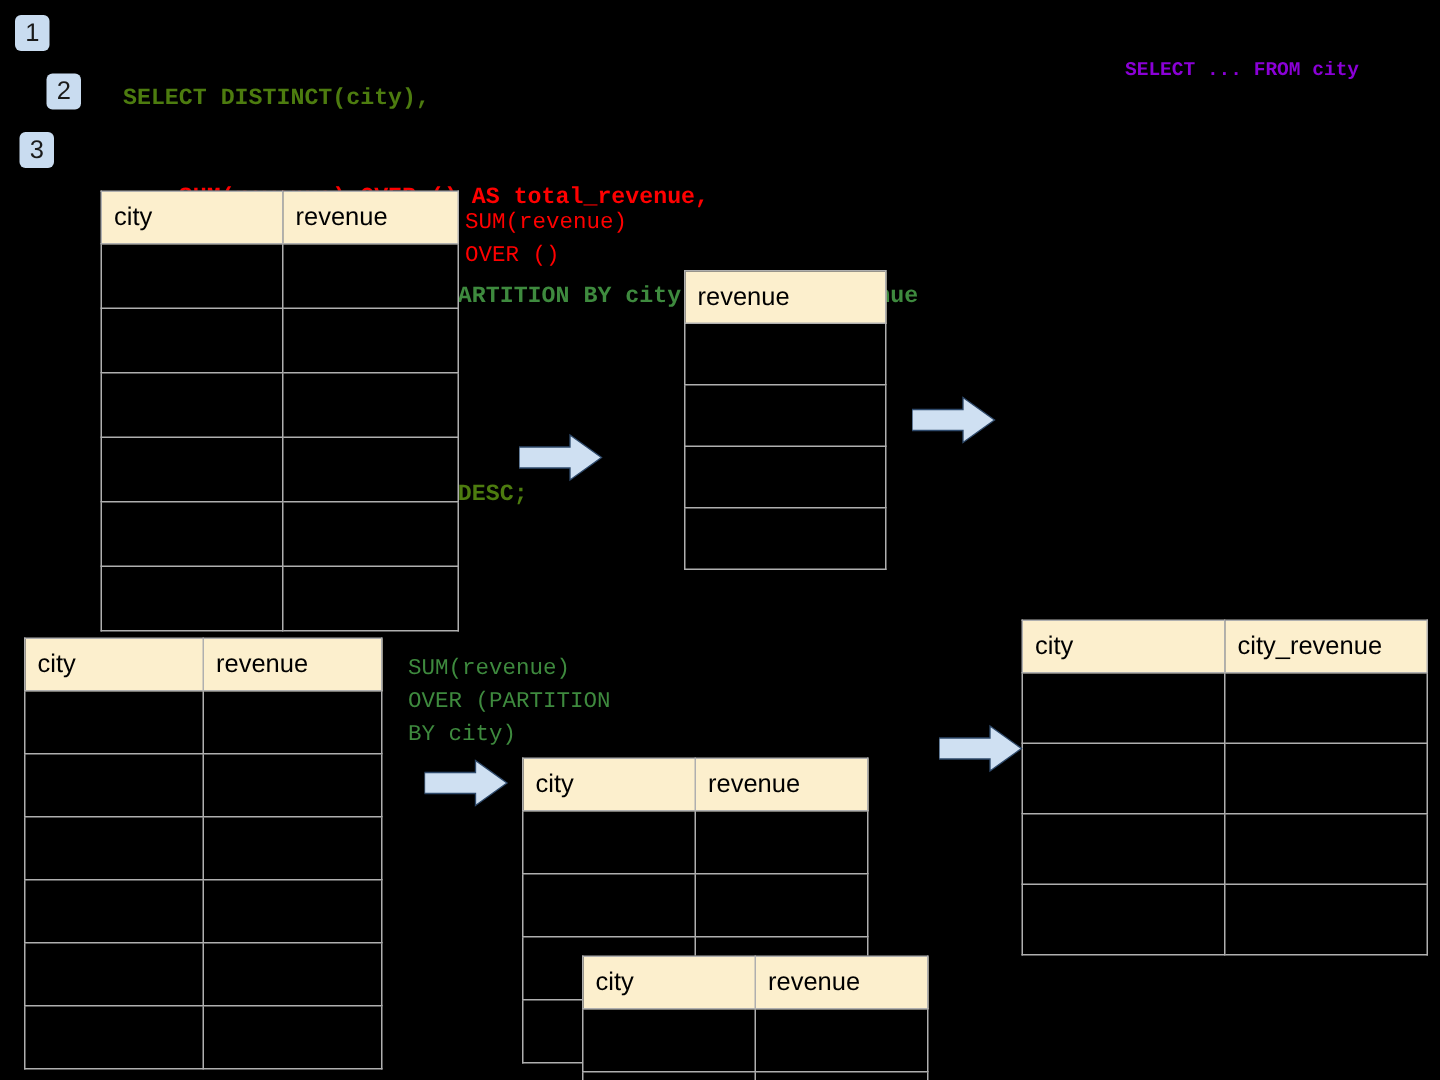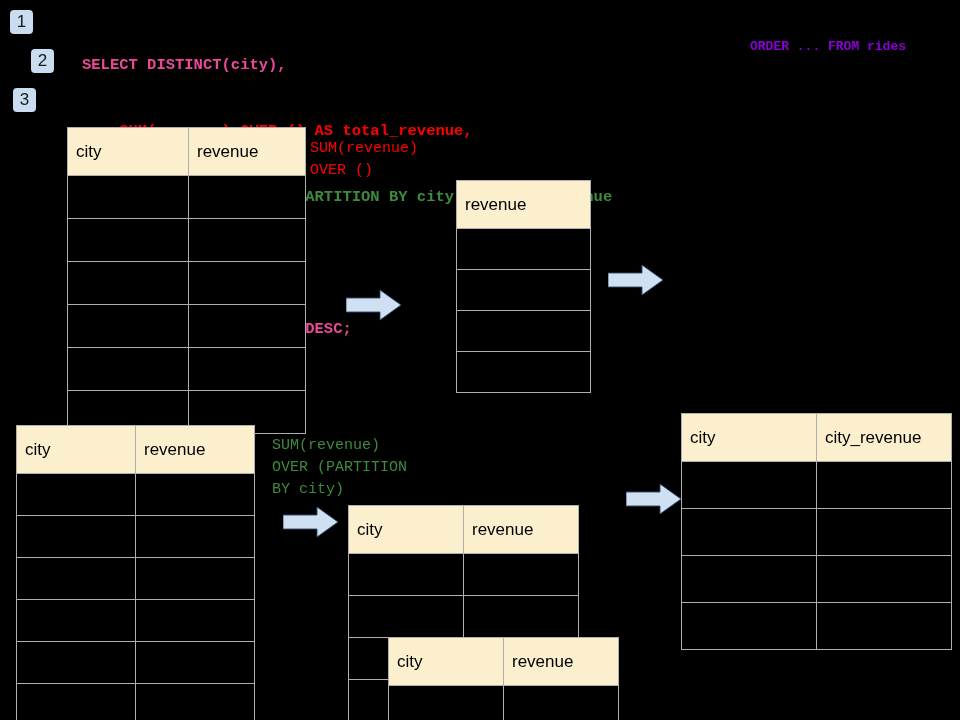--- a/index.html
+++ b/index.html
@@ -22,21 +22,21 @@
     position: absolute;
     left: 82px;
     top: 10px;
     font-family: "Liberation Mono", monospace;
     font-size: 15.5px;
     font-weight: bold;
     line-height: 22px;
     white-space: pre;
   }
   .code-line { white-space: pre; }
-  .c-purple { color: #ec4899; }
+  .c-purple { color: #4d7c0f; }
   .c-red    { color: #FF0000; }
   .c-green  { color: #3E8A3E; }
 
   
   .anno-select {
     position: absolute;
     left: 750px;
     top: 37px;
     font-family: "Liberation Mono", monospace;
     font-size: 13px;
@@ -79,21 +79,21 @@
   }
   .tbl th {
     border: 1px solid #AFAFAF;
     background: #FCEFCD;
     color: #000000;
     font-family: "Liberation Sans", sans-serif;
     font-size: 17px;
     font-weight: normal;
     text-align: left;
     padding: 0 0 0 8px;
-    height: 48px;
+    height: 35px;
     box-sizing: border-box;
   }
 
   
   .anno {
     position: absolute;
     font-family: "Liberation Mono", monospace;
     font-size: 15px;
     font-weight: normal;
     line-height: 22px;
@@ -119,21 +119,21 @@
 <div id="canvas">
 
   <div class="code-block">
     <div class="code-line c-purple">SELECT DISTINCT(city),</div>
     <div class="code-line c-red">    SUM(revenue) OVER () AS total_revenue,</div>
     <div class="code-line c-green">    SUM(revenue) OVER (PARTITION BY city) as city_revenue</div>
     <div class="code-line c-purple">  FROM rides</div>
     <div class="code-line c-purple">  ORDER by city_revenue DESC;</div>
   </div>
 
-  <div class="anno-select">ORDER ... FROM rides</div>
+  <div class="anno-select">SELECT ... FROM city</div>
 
   <div class="badge" id="badge-1">1</div>
   <div class="badge" id="badge-2">2</div>
   <div class="badge" id="badge-3">3</div>
 
   <table class="tbl" id="tbl-source-top" style="left:67px; top:127px; width:238px;">
     <colgroup>
         <col style="width:121px">
         <col style="width:117px">
       </colgroup>

